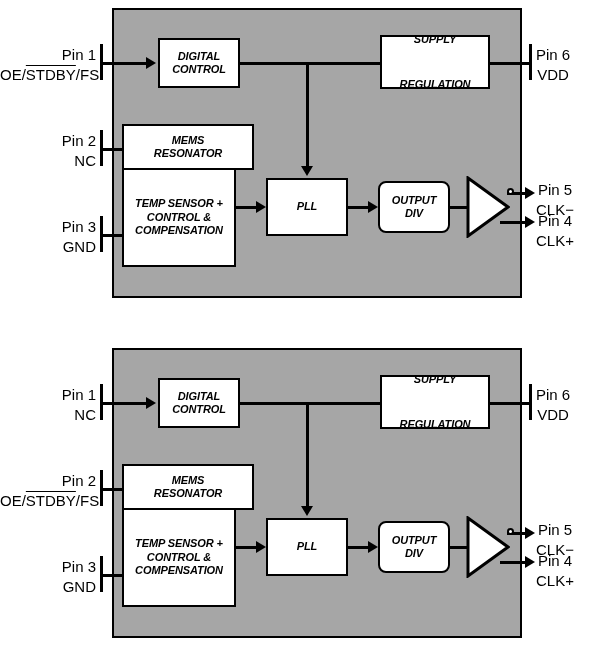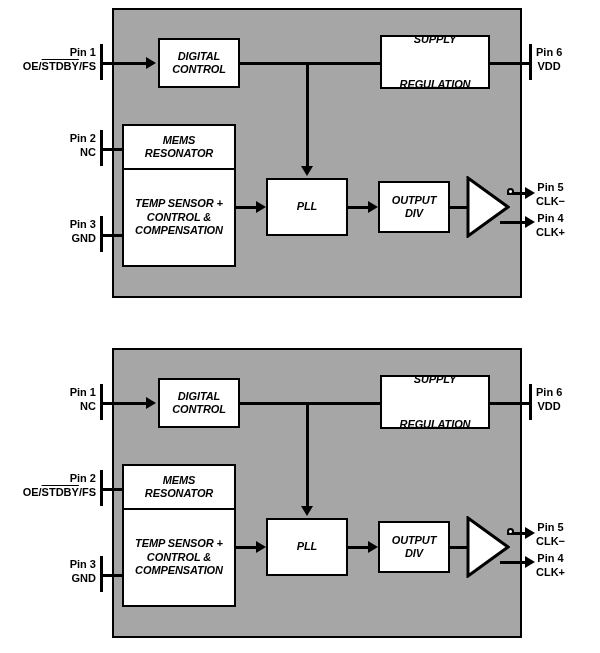--- a/index.html
+++ b/index.html
@@ -52,24 +52,24 @@
     font-size: 11px;
     font-weight: bold;
     line-height: 1.22;
     letter-spacing: -0.1px;
   }
   .blk span { display: block; font-style: italic; }
 
   
   .blk-digital    { left: 158px; top: 38px;  width: 82px;  height: 50px; }
   .blk-supply     { left: 380px; top: 35px;  width: 110px; height: 54px; gap: 32px; }
-  .blk-mems       { left: 122px; top: 124px; width: 114px; height: 46px; border-bottom-width: 2px; }
+  .blk-mems       { left: 122px; top: 124px; width: 132px; height: 46px; border-bottom-width: 2px; }
   .blk-temp       { left: 122px; top: 170px; width: 114px; height: 97px; border-top: none; }
   .blk-pll        { left: 266px; top: 178px; width: 82px;  height: 58px; }
-  .blk-outdiv     { left: 378px; top: 181px; width: 72px;  height: 52px; }
+  .blk-outdiv     { left: 378px; top: 181px; width: 72px;  height: 52px; border-radius: 8px; }
 
   .wire {
     position: absolute;
     background: #000000;
   }
   .wire.h { height: 3px; }
   .wire.v { width: 3px; }
 
   .arrowhead {
     position: absolute;
@@ -102,22 +102,22 @@
     width: 7px;
     height: 7px;
     border: 2px solid #000000;
     border-radius: 50%;
     background: #ffffff;
     box-sizing: border-box;
   }
 
   .pinlabel {
     position: absolute;
-    font-size: 11px;
-    font-weight: bold;
+    font-size: 15px;
+    font-weight: normal;
     line-height: 1.3;
     white-space: nowrap;
   }
   .pinlabel.right-al { text-align: right; }
   .pinlabel.left-al  { text-align: center; }
   .ovl { text-decoration: overline; }
 </style>
 </head>
 <body>
 

